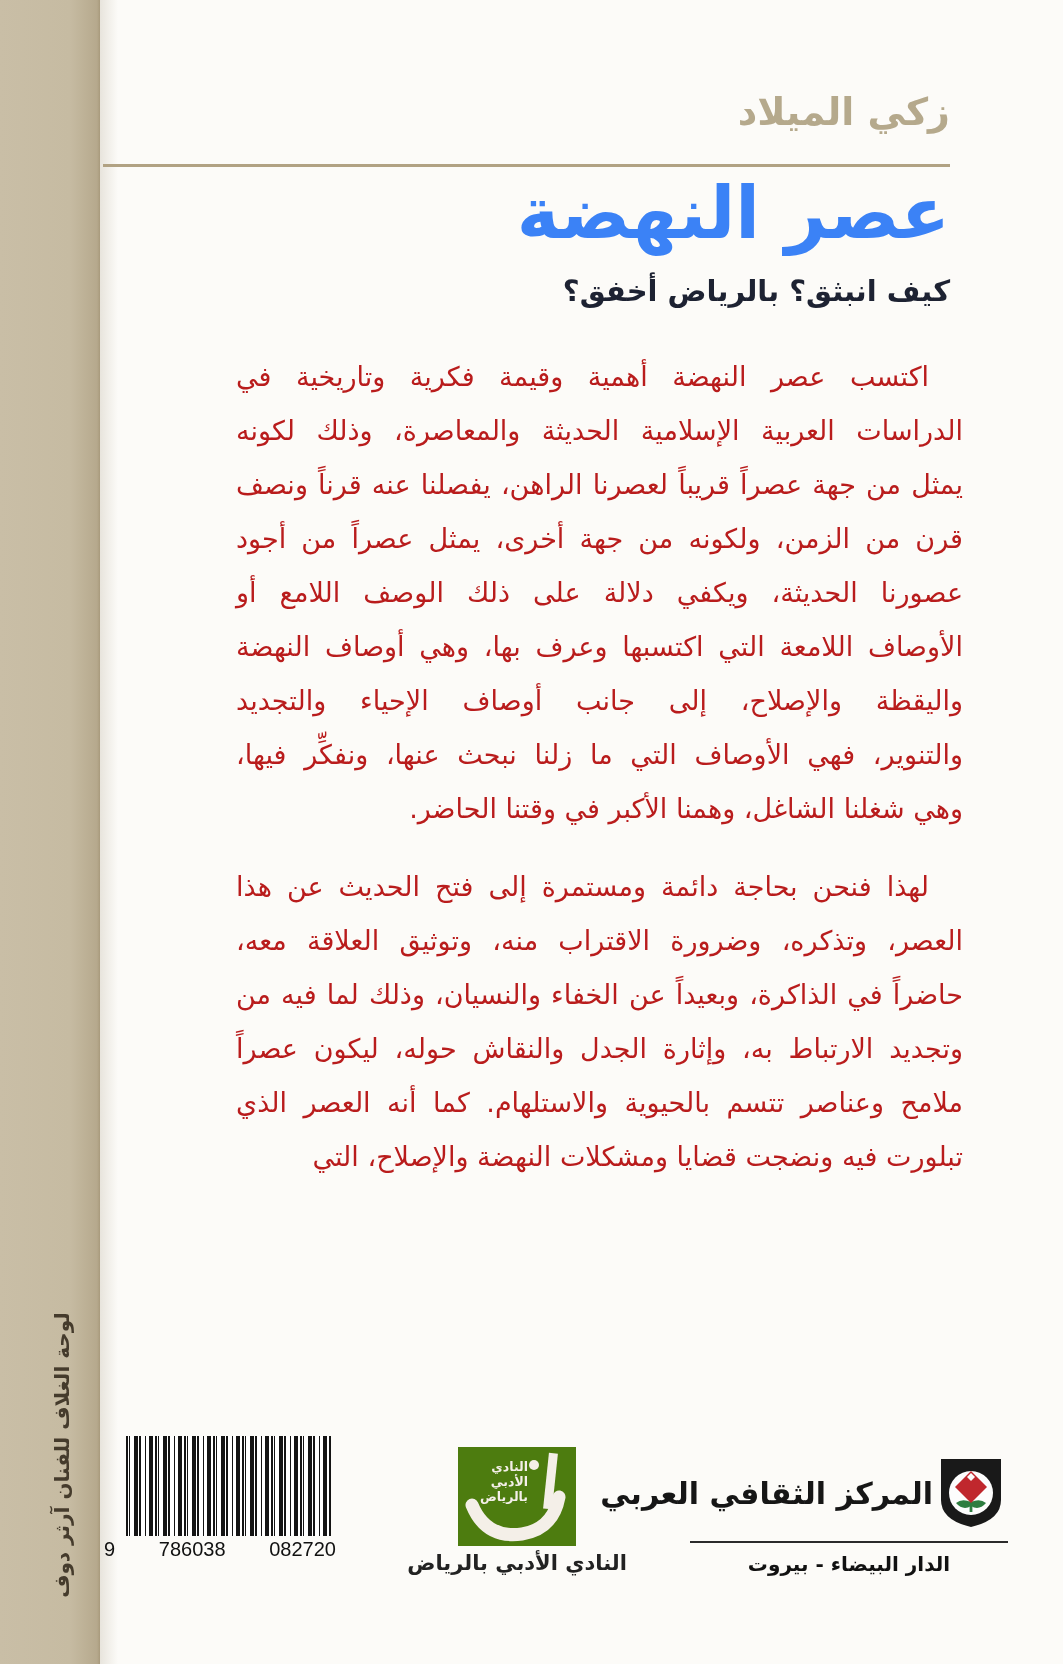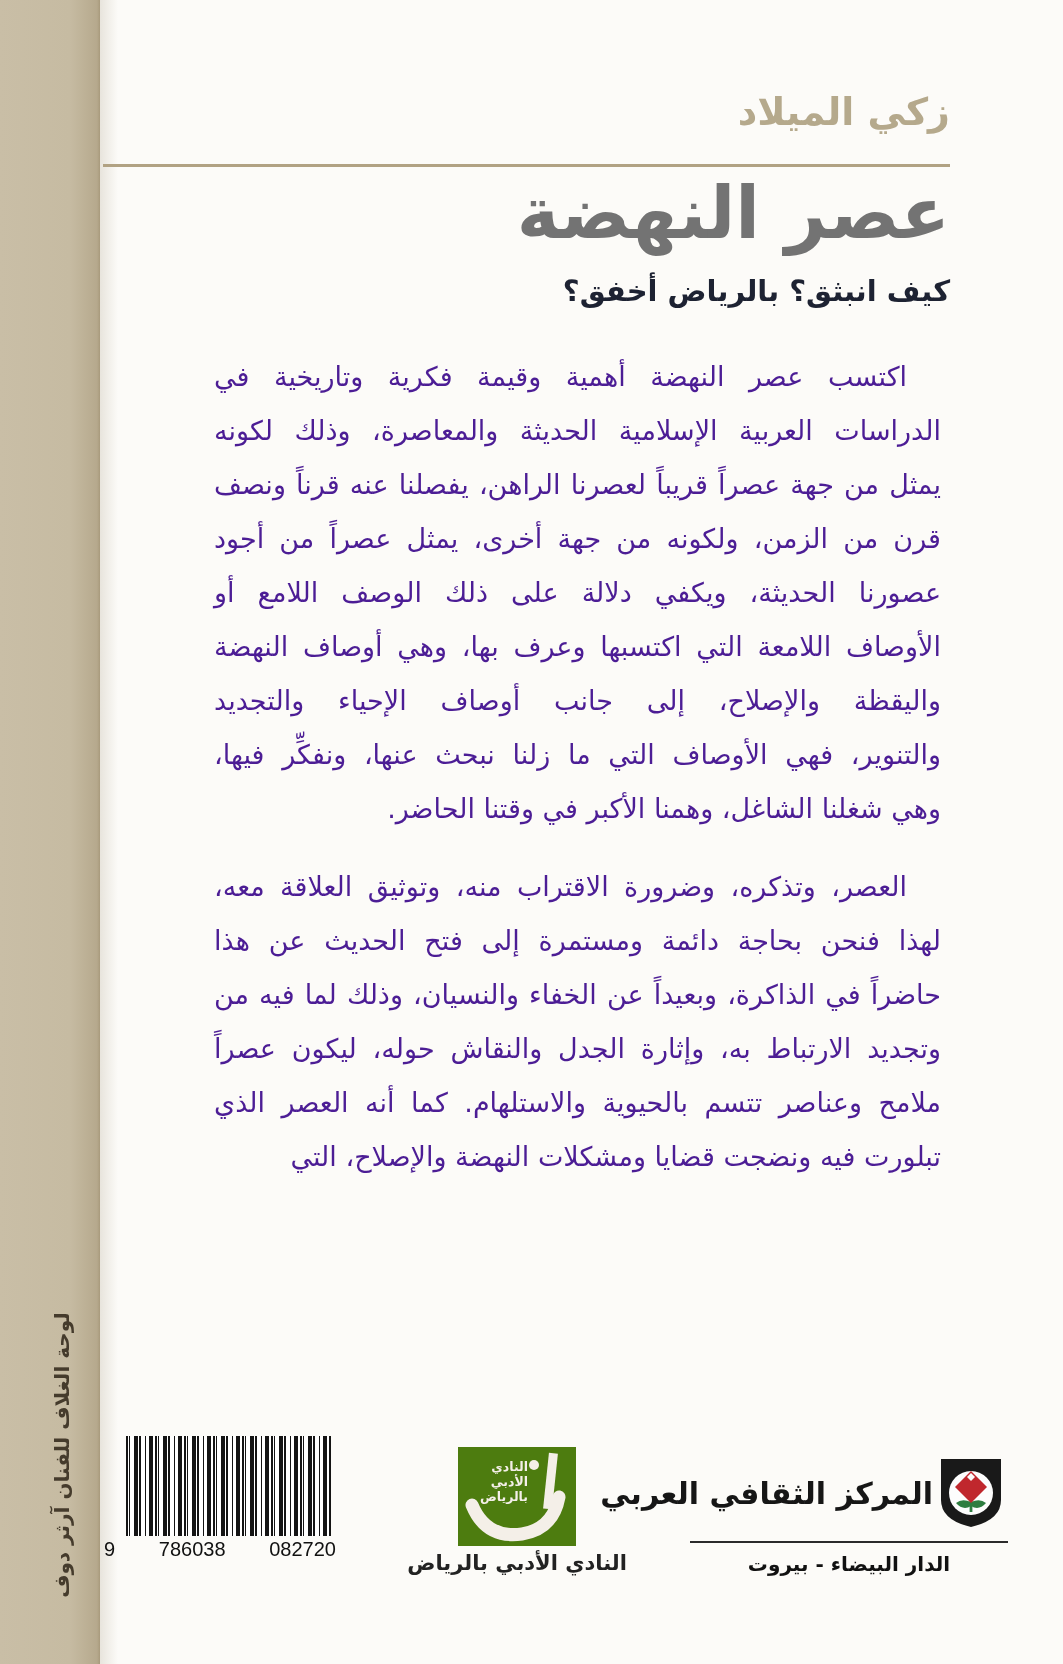--- a/index.html
+++ b/index.html
@@ -29,30 +29,30 @@
   .author{
     position:absolute;right:113px;top:90px;
     font-size:38px;font-weight:bold;color:#b5a98c;direction:rtl;
   }
   .rule{
     position:absolute;left:103px;right:113px;top:164px;height:3px;
     background:#b1a283;
   }
   .title{
     position:absolute;right:113px;top:174px;
-    font-size:72px;line-height:1.1;font-weight:bold;color:#737373;direction:rtl;margin-left:32px;
+    font-size:72px;line-height:1.1;font-weight:bold;color:#3b82f6;direction:rtl;margin-left:32px;
   }
   .subtitle{
     position:absolute;right:113px;top:274px;
     font-size:29px;font-weight:bold;color:#1d2232;direction:rtl;
   }
   
   .body-text{
-    position:absolute;right:122px;top:350px;width:727px;direction:rtl;
-    color:#4c1d95;
+    position:absolute;right:100px;top:350px;width:727px;direction:rtl;
+    color:#b91c1c;
     margin-left:20px;
   }
   .para{display:block;}
   .para + .para{margin-top:24px;}
   .line{
     font-size:27px;line-height:54px;height:54px;
     text-align:justify;text-align-last:justify;
     white-space:nowrap;direction:rtl;
   }
   .para .line:first-child{padding-right:34px;}
@@ -126,22 +126,22 @@
       <div class="line">الدراسات العربية الإسلامية الحديثة والمعاصرة، وذلك لكونه</div>
       <div class="line">يمثل من جهة عصراً قريباً لعصرنا الراهن، يفصلنا عنه قرناً ونصف</div>
       <div class="line">قرن من الزمن، ولكونه من جهة أخرى، يمثل عصراً من أجود</div>
       <div class="line">عصورنا الحديثة، ويكفي دلالة على ذلك الوصف اللامع أو</div>
       <div class="line">الأوصاف اللامعة التي اكتسبها وعرف بها، وهي أوصاف النهضة</div>
       <div class="line">واليقظة والإصلاح، إلى جانب أوصاف الإحياء والتجديد</div>
       <div class="line">والتنوير، فهي الأوصاف التي ما زلنا نبحث عنها، ونفكِّر فيها،</div>
       <div class="line">وهي شغلنا الشاغل، وهمنا الأكبر في وقتنا الحاضر.</div>
     </div>
   <div class="para">
+      <div class="line">لهذا فنحن بحاجة دائمة ومستمرة إلى فتح الحديث عن هذا</div>
       <div class="line">العصر، وتذكره، وضرورة الاقتراب منه، وتوثيق العلاقة معه،</div>
-      <div class="line">لهذا فنحن بحاجة دائمة ومستمرة إلى فتح الحديث عن هذا</div>
       <div class="line">حاضراً في الذاكرة، وبعيداً عن الخفاء والنسيان، وذلك لما فيه من</div>
       <div class="line">وتجديد الارتباط به، وإثارة الجدل والنقاش حوله، ليكون عصراً</div>
       <div class="line">ملامح وعناصر تتسم بالحيوية والاستلهام. كما أنه العصر الذي</div>
       <div class="line">تبلورت فيه ونضجت قضايا ومشكلات النهضة والإصلاح، التي</div>
     </div>
 </div>
 
 <div class="isbn-area">
   <div class="barcode-bars"></div>
   <div class="barcode-digits">

